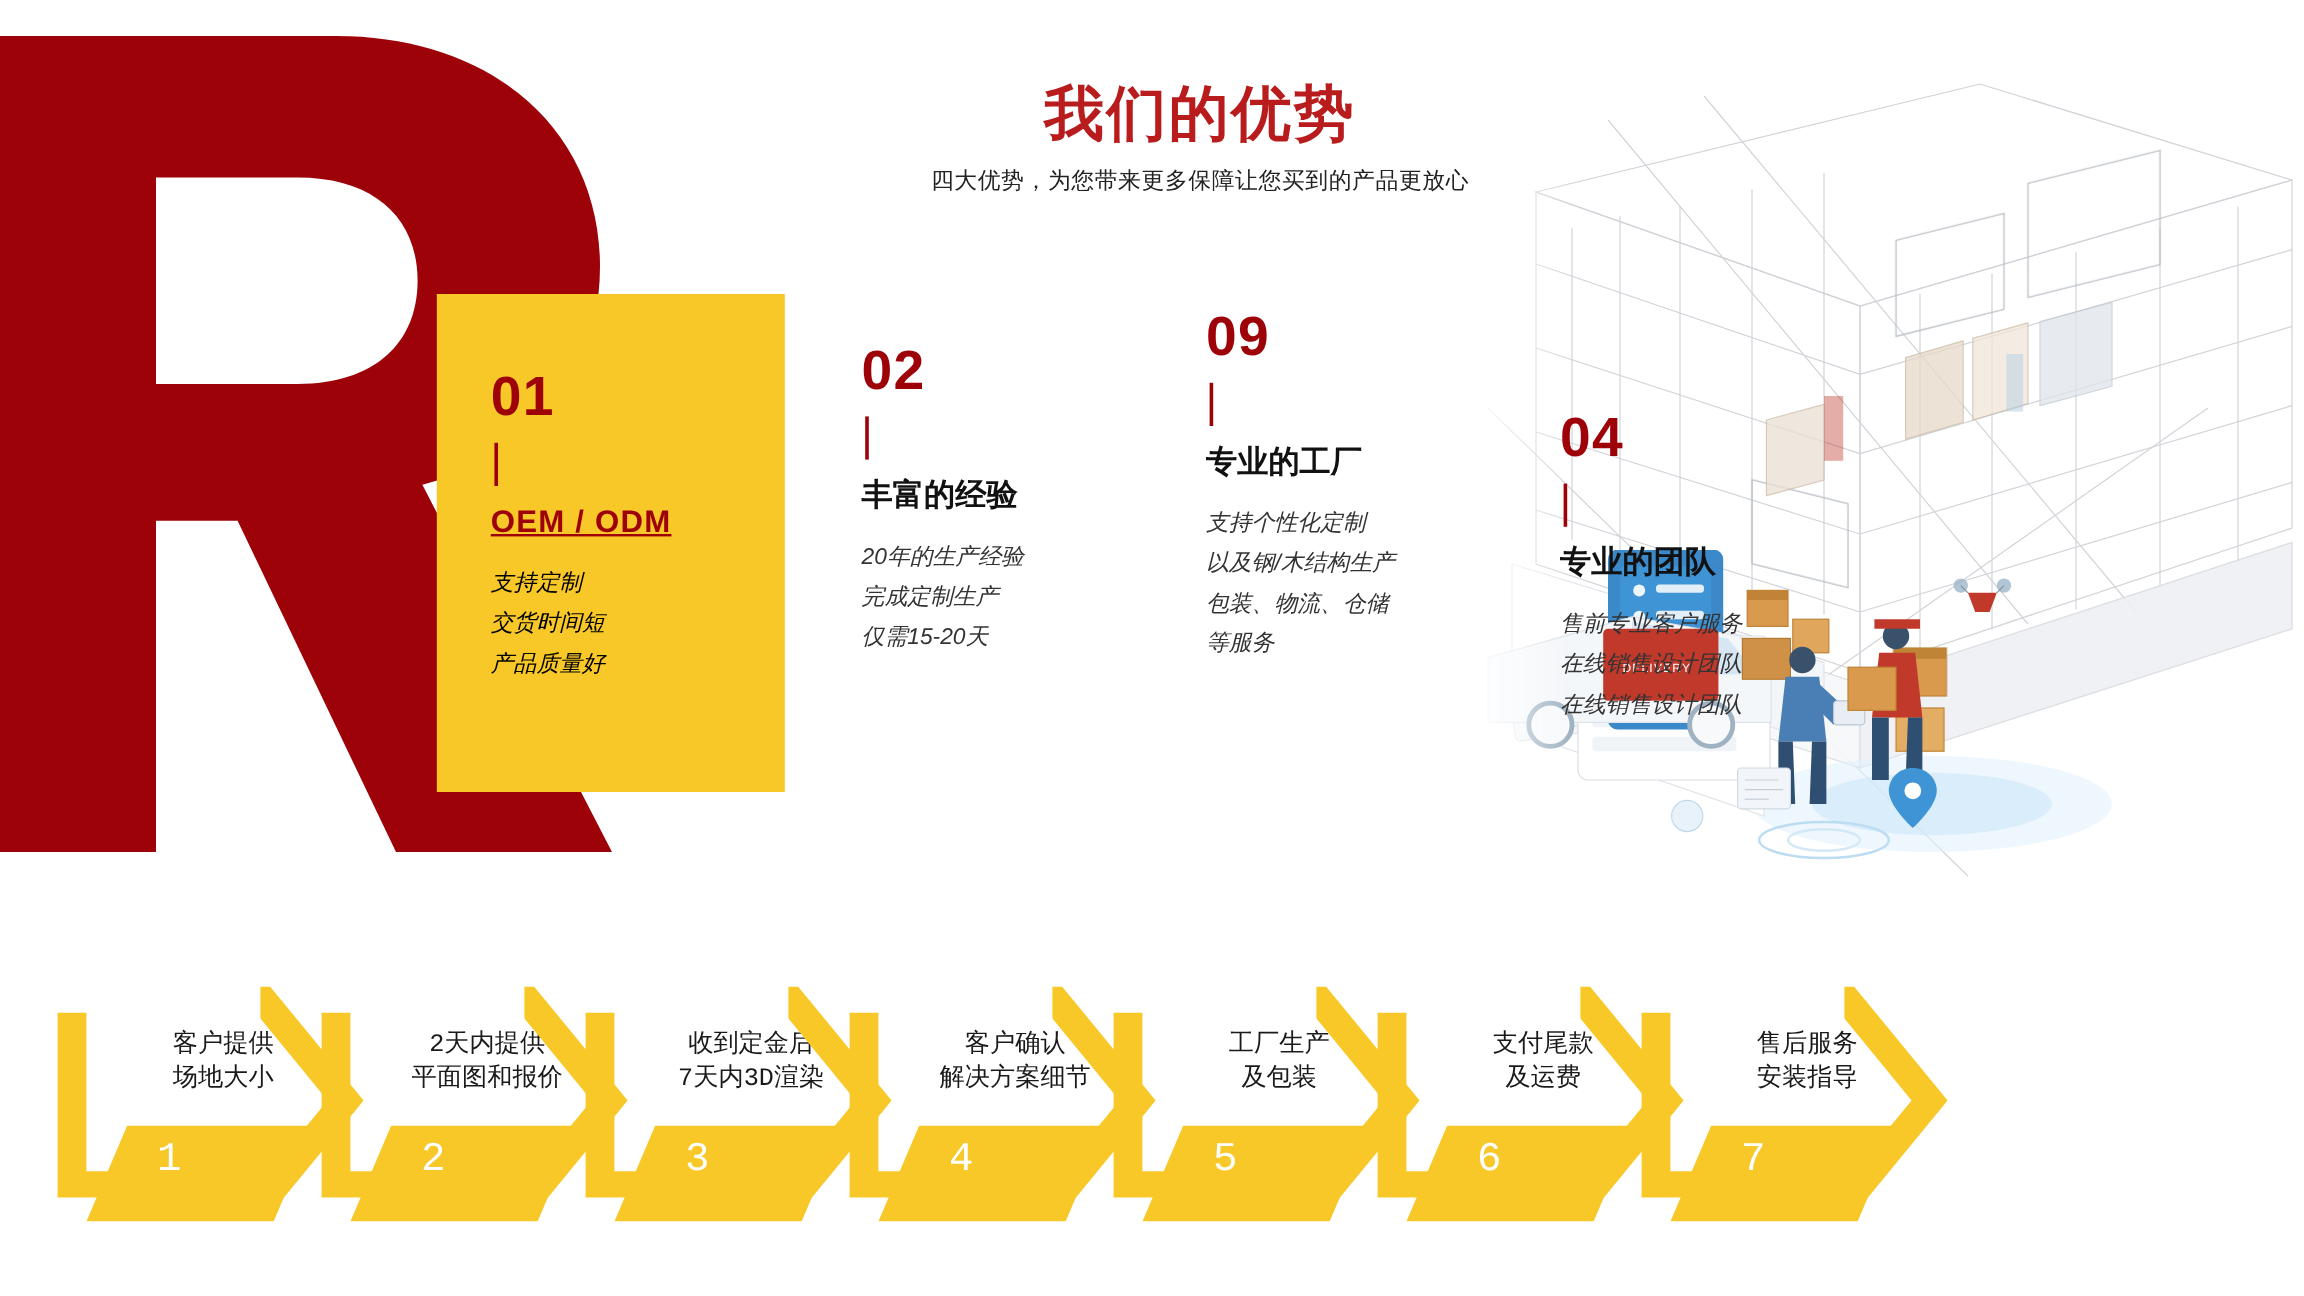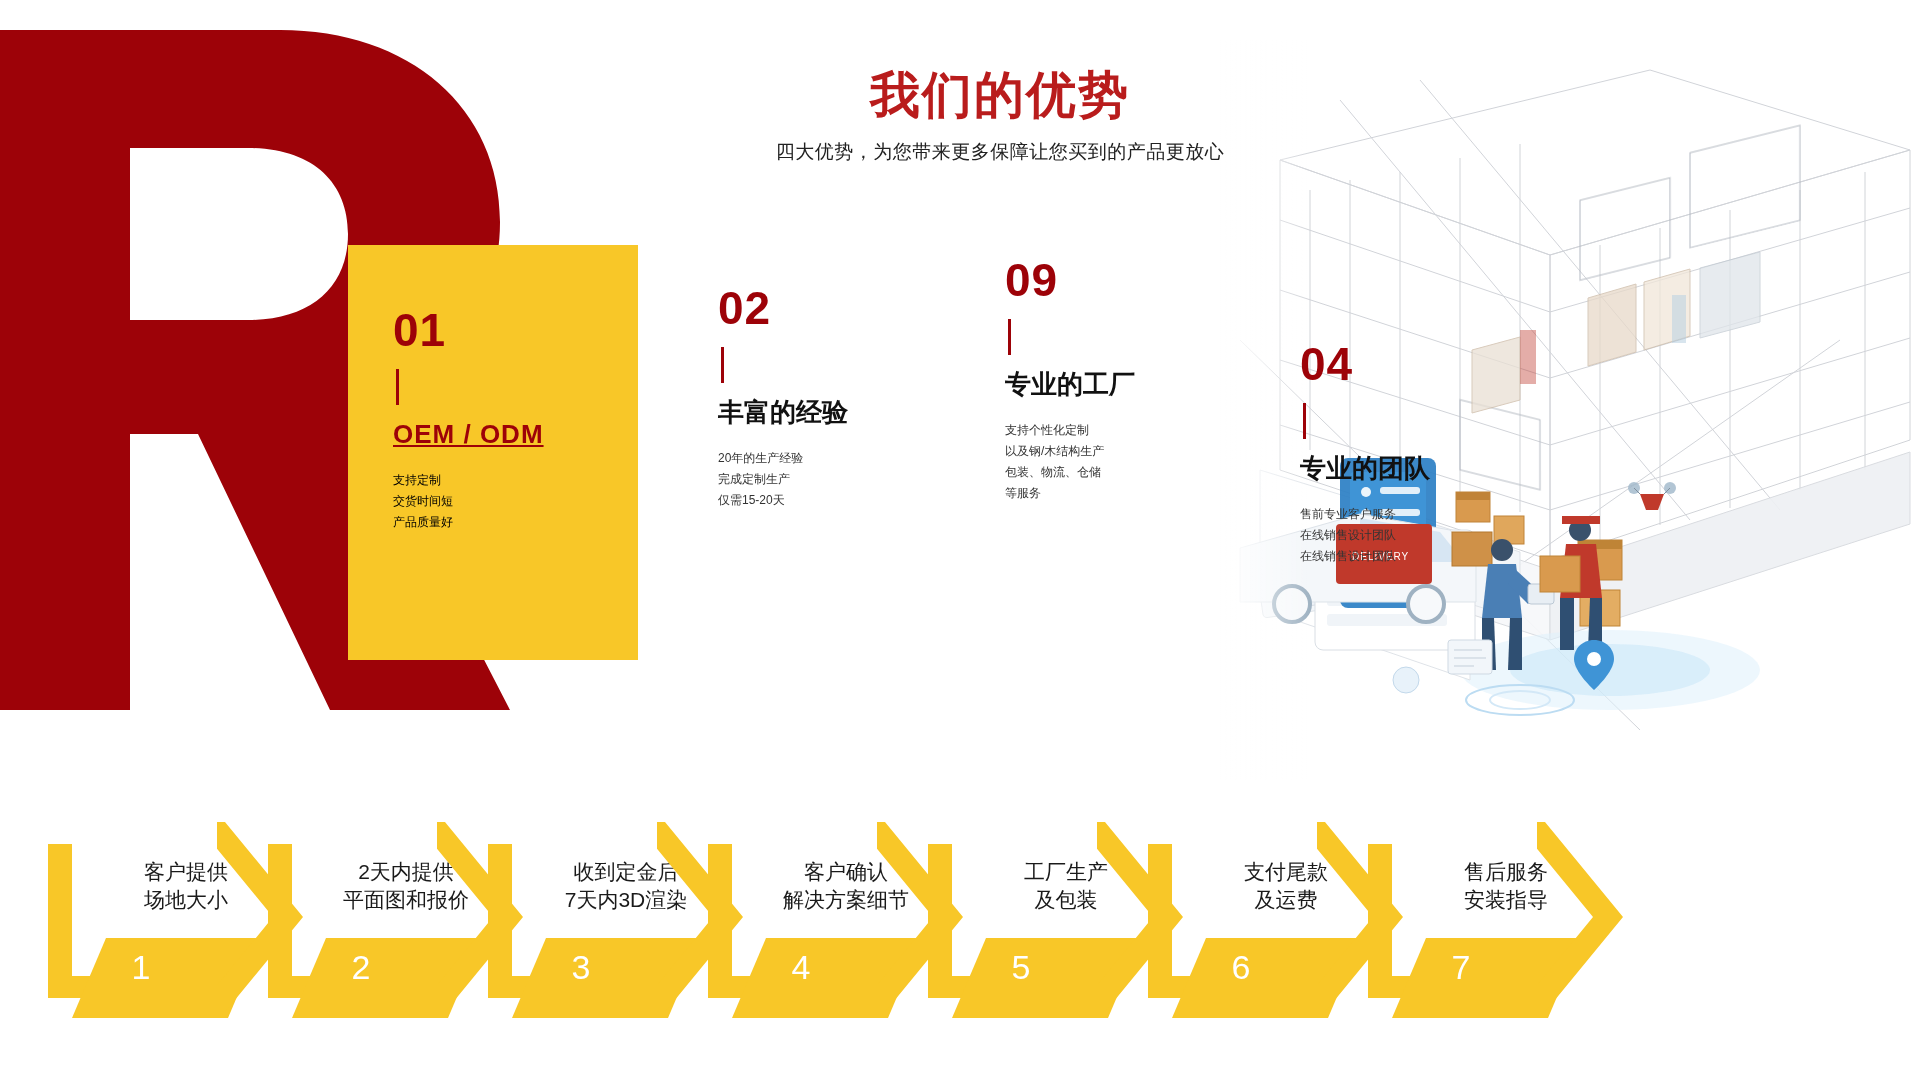--- a/index.html
+++ b/index.html
@@ -29,39 +29,39 @@
 
   
   .cards{position:absolute;left:0;top:245px;width:1920px;height:430px;z-index:6;}
   .card{position:absolute;top:0;}
   .card .num{
     font-size:46px;font-weight:bold;color:#9d0208;line-height:1;
     letter-spacing:1px;
   }
   .card .rule{width:3px;height:36px;background:#9d0208;margin:16px 0 14px 3px;}
   .card .head{font-size:26px;font-weight:bold;line-height:1.2;margin-bottom:20px;white-space:nowrap;}
-  .card .body{font-size:12px;line-height:1.75;}
+  .card .body{font-size:19px;line-height:1.75;font-style:italic;}
   .card .body div{white-space:nowrap;}
 
   
-  .card-01{left:348px;top:0;width:290px;height:415px;background:#f8c728;}
+  .card-01{left:364px;top:0;width:290px;height:415px;background:#f8c728;}
   .card-01 .inner{padding:62px 0 0 45px;}
   .card-01 .head{color:#9d0208;letter-spacing:1px;text-decoration:underline;}
   .card-01 .body{color:#000000;}
 
   
   .card-plain .head{color:#111111;}
   .card-plain .body{color:#333333;}
   .card-02{left:718px;top:40px;}
   .card-03{left:1005px;top:12px;}
   .card-04{left:1300px;top:48px;margin-top:48px;}
 
   
   .process{position:absolute;left:0;bottom:60px;width:1920px;height:210px;z-index:7;}
-  .step{position:absolute;top:0;width:275px;height:210px;}
+  .step{position:absolute;top:0;width:275px;height:210px;font-family:Liberation Mono, monospace;}
   .step .bracket{position:absolute;left:10px;top:20px;}
   .step .lines{
     position:absolute;left:58px;top:48px;width:200px;
     font-size:21px;line-height:1.35;color:#1a1a1a;text-align:center;
   }
   .step .lines div{white-space:nowrap;}
   .step .plate{position:absolute;left:44px;top:128px;}
   .step .idx{
     position:absolute;left:58px;top:140px;width:110px;text-align:center;
     font-size:34px;color:#ffffff;font-weight:normal;line-height:1;

